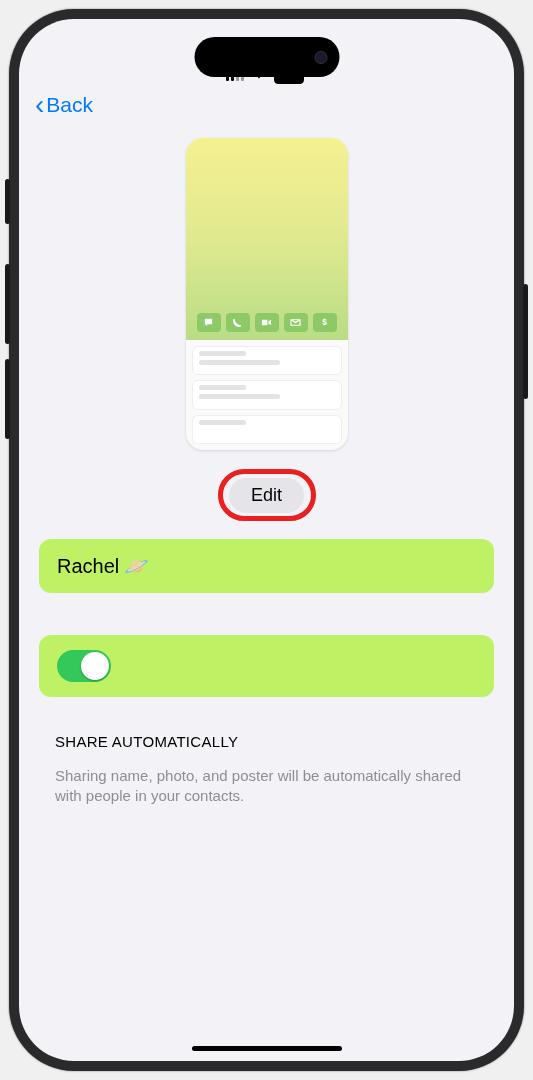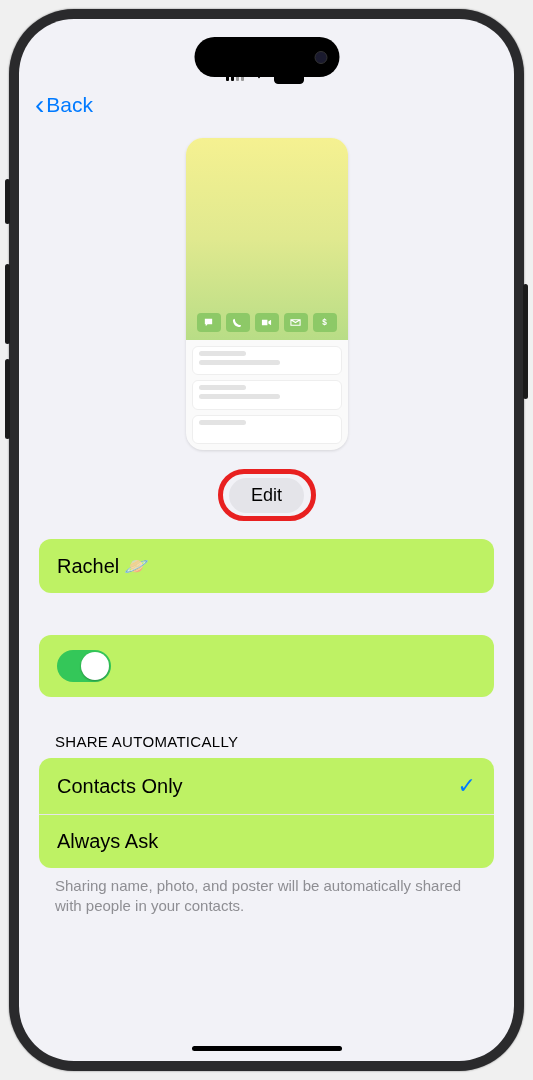--- a/index.html
+++ b/index.html
@@ -358,27 +358,18 @@
     <div class="section">
       <div class="row">
         <div class="switch">
           <div class="switch-knob"></div>
         </div>
       </div>
     </div>
 
     <div class="section-header">SHARE AUTOMATICALLY</div>
 
-    <div class="section">
-      <div class="row">
-        <span>Contacts Only</span>
-        <span class="checkmark">✓</span>
-      </div>
-      <div class="row">
-        <span>Always Ask</span>
-      </div>
-    </div>
 
     <div class="footer-text">Sharing name, photo, and poster will be automatically shared with people in your contacts.</div>
 
     <div class="home-indicator"></div>
   </div>
 </div>
 
 </body></html>

